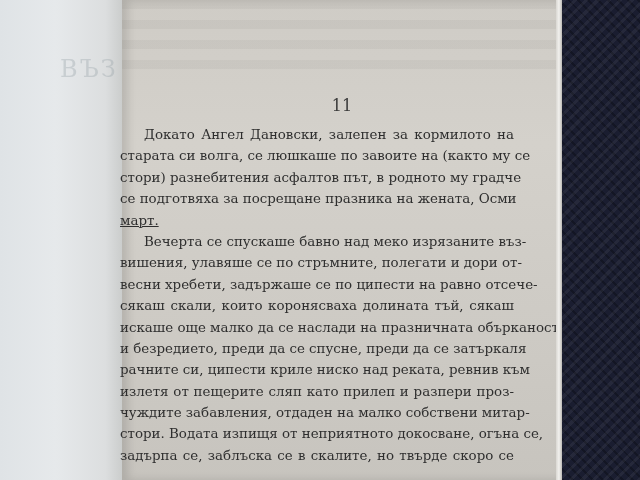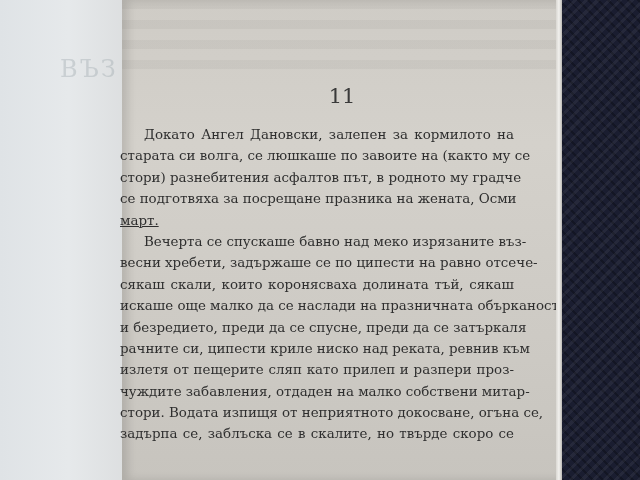--- a/index.html
+++ b/index.html
@@ -5,21 +5,20 @@
     html, body { margin: 0; padding: 0; }
     body {
       width: 640px; height: 480px; overflow: hidden; position: relative;
       background: #16192a;
       font-family: "DejaVu Serif", serif;
     }
     .scene { position: absolute; inset: 0; overflow: hidden; }
     .left-page {
       position: absolute; left: 0; top: 0; width: 124px; height: 480px;
       background: linear-gradient(90deg, #dfe3e6 0%, #e6e9eb 45%, #dcdedf 85%, #c9cbca 100%);
-      padding-left: 28px;
     }
     .left-page .ghost {
       position: absolute; left: 60px; top: 55px; color: rgba(150,160,165,0.35);
       font-size: 24px; font-family: "DejaVu Serif", serif; letter-spacing: 2px;
     }
     .right-page {
       position: absolute; left: 122px; top: 0; width: 438px; height: 480px;
       background: linear-gradient(180deg, #cfccc6 0%, #d4d1cb 30%, #cdcac4 70%, #c7c4be 100%);
       box-shadow: inset 6px 0 8px rgba(0,0,0,0.12);
     }
@@ -33,22 +32,22 @@
         repeating-linear-gradient(135deg, rgba(255,255,255,0.05) 0 3px, rgba(0,0,0,0) 3px 8px),
         repeating-linear-gradient(45deg, rgba(0,0,0,0.25) 0 2px, rgba(0,0,0,0) 2px 7px),
         #1a1d30;
     }
     .bleed {
       position: absolute; left: 0; top: 0; width: 438px; height: 80px;
       background:
         repeating-linear-gradient(180deg, rgba(110,108,104,0.08) 0 9px, rgba(0,0,0,0) 9px 20px);
     }
     .chapter-number {
-      position: absolute; left: 170px; top: 84px; width: 100px; text-align: center;
-      font-size: 21px; color: #3a3a3a;
+      position: absolute; left: 170px; top: 96px; width: 100px; text-align: center;
+      font-size: 16px; color: #3a3a3a;
     }
     .body-text {
       position: absolute; left: -2px; top: 124px; width: 394px;
       font-size: 13.4px; line-height: 21.4px; color: #2e2e2e;
       text-align: justify;
     }
     .line {
       display: block; white-space: nowrap; text-align-last: justify; text-align: justify;
       height: 21.4px;
     }
@@ -71,20 +70,21 @@
     <div class="body-text">
       <div>
         <span class="line indent">Докато Ангел Дановски, залепен за кормилото на</span>
         <span class="line">старата си волга, се люшкаше по завоите на (както му се</span>
         <span class="line">стори) разнебитения асфалтов път, в родното му градче</span>
         <span class="line">се подготвяха за посрещане празника на жената, Осми</span>
         <span class="line last">март.</span>
       </div>
       <div>
         <span class="line indent">Вечерта се спускаше бавно над меко изрязаните въз-</span>
+        <span class="line">вишения, улавяше се по стръмните, полегати и дори от-</span>
         <span class="line">весни хребети, задържаше се по ципести на равно отсече-</span>
         <span class="line">сякаш скали, които коронясваха долината тъй, сякаш</span>
         <span class="line">искаше още малко да се наслади на празничната обърканост</span>
         <span class="line">и безредието, преди да се спусне, преди да се затъркаля</span>
         <span class="line">рачните си, ципести криле ниско над реката, ревнив към</span>
         <span class="line">излетя от пещерите сляп като прилеп и разпери проз-</span>
         <span class="line">чуждите забавления, отдаден на малко собствени митар-</span>
         <span class="line">стори. Водата изпищя от неприятното докосване, огъна се,</span>
         <span class="line">задърпа се, заблъска се в скалите, но твърде скоро се</span>
 

